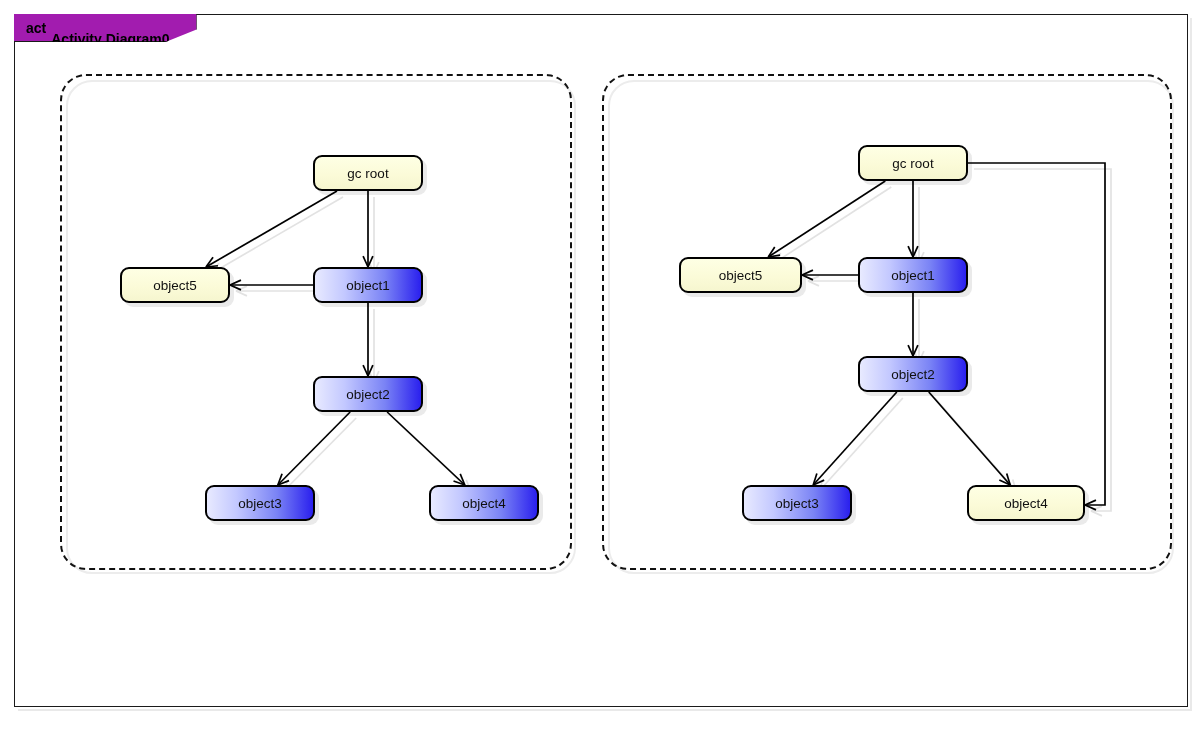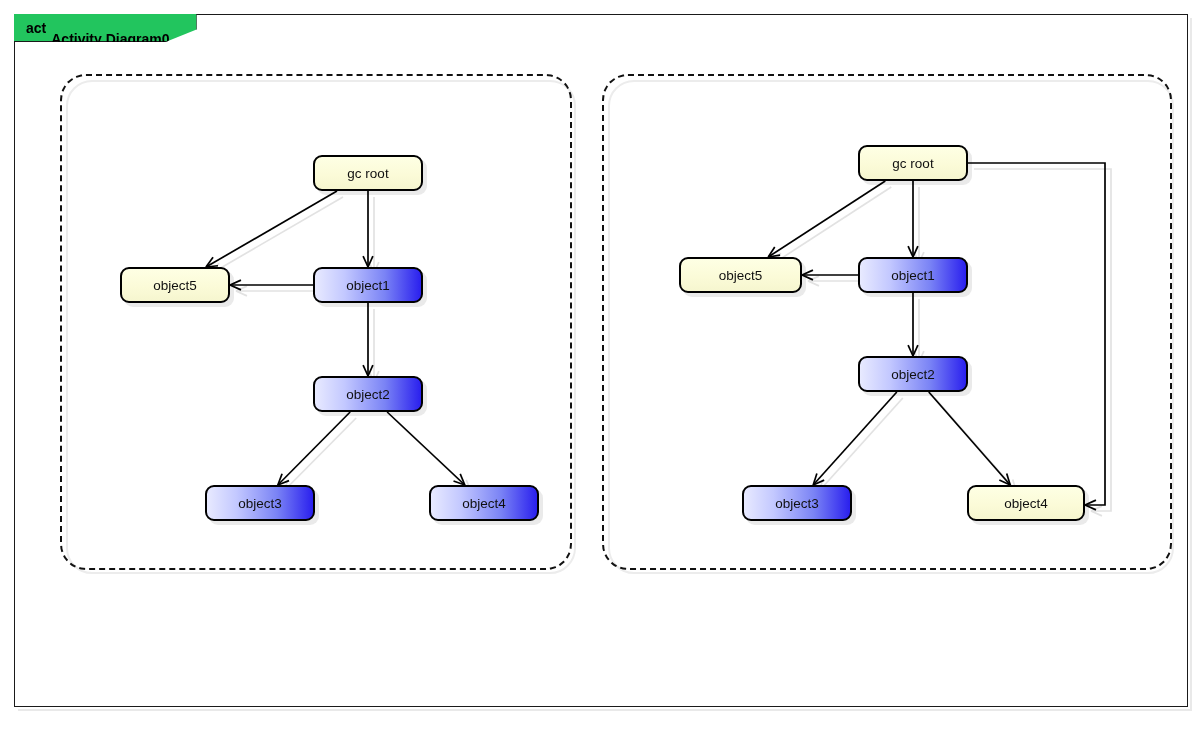--- a/index.html
+++ b/index.html
@@ -40,21 +40,21 @@
     box-sizing: border-box;
   }
   .frame-tab {
     position: absolute;
     left: 14px;
     top: 14px;
     height: 28px;
     padding: 0 26px 0 12px;
     display: flex;
     align-items: center;
-    background: #22c55e;
+    background: #a21caf;
     border-right: 1.6px solid #1a1a1a;
     border-bottom: 1.6px solid #1a1a1a;
     box-sizing: border-box;
     white-space: nowrap;
     font-size: 14px;
     color: #000000;
     clip-path: polygon(0 0, 100% 0, 100% 55%, 83% 100%, 0 100%);
   }
   .frame-tab .kw {
     font-weight: bold;

